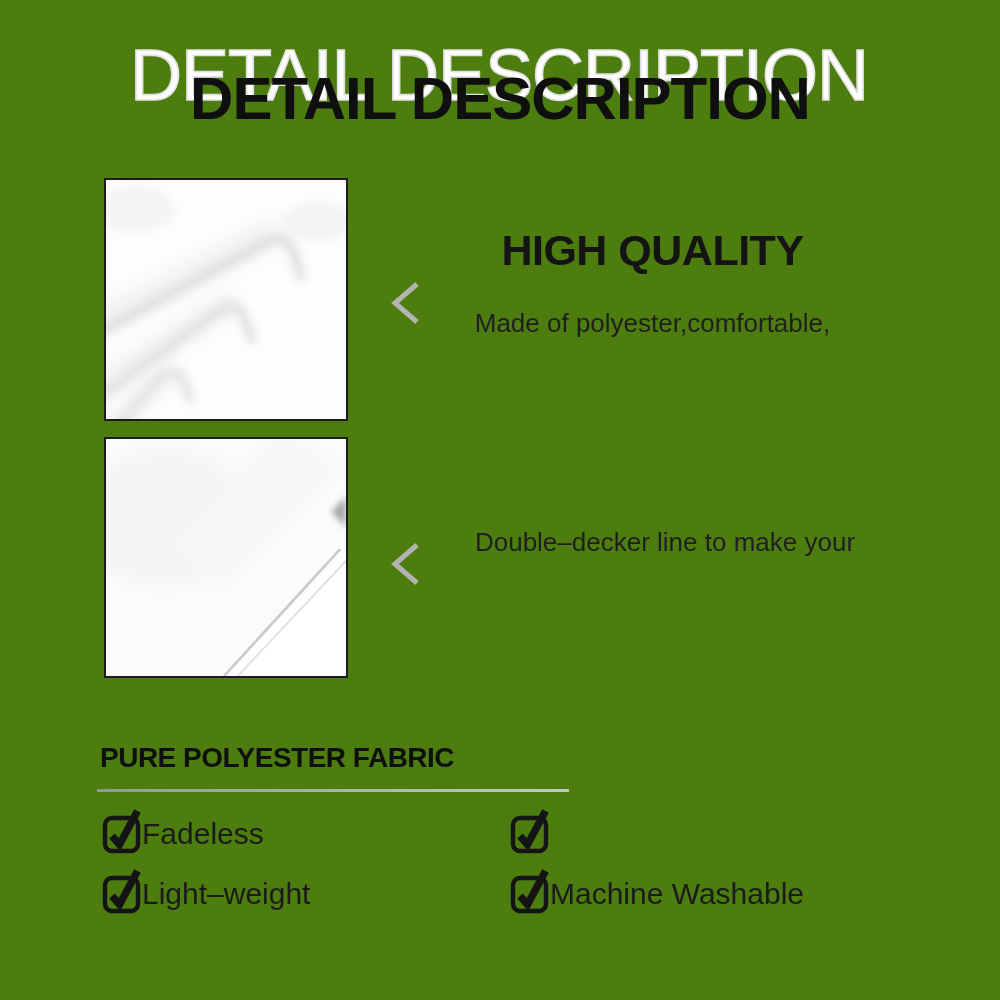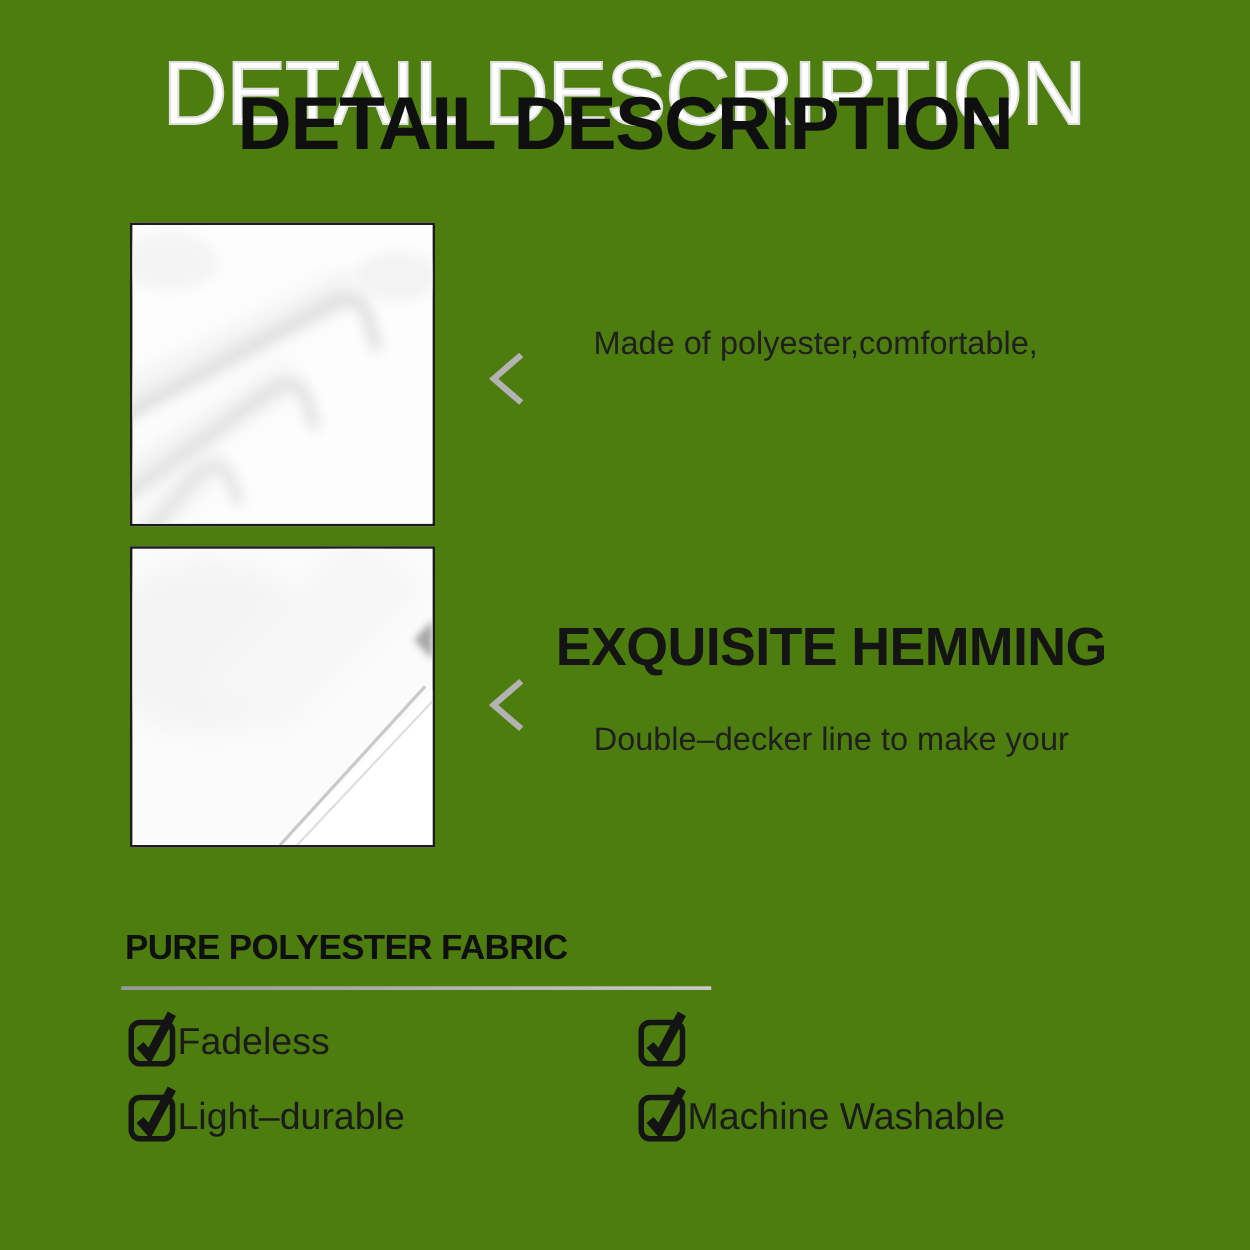--- a/index.html
+++ b/index.html
@@ -87,20 +87,21 @@
     </svg>
   </figure>
 
   <span class="chevron chevron-1">
     <svg viewBox="0 0 38 46">
         <path d="M31 4 L9 23 L31 42" fill="none" stroke="#b3b3b3" stroke-width="5"></path>
       </svg>
   </span>
 
   <div class="copy copy-1">
+    <h2>HIGH QUALITY</h2>
     <p><span>Made of polyester,comfortable,</span><br>
        </p>
   </div>
 
   <figure class="photo photo-2">
     <svg viewBox="0 0 244 241" preserveAspectRatio="none">
       <defs>
         <filter id="soft3" x="-30%" y="-30%" width="160%" height="160%">
             <feGaussianBlur stdDeviation="3"></feGaussianBlur>
           </filter>
@@ -120,42 +121,41 @@
     </svg>
   </figure>
 
   <span class="chevron chevron-2">
     <svg viewBox="0 0 38 46">
         <path d="M31 4 L9 23 L31 42" fill="none" stroke="#b3b3b3" stroke-width="5"></path>
       </svg>
   </span>
 
   <div class="copy copy-2">
-    <h2>EXQUISITE HEMMING</h2>
     <p><span>Double–decker line to make your</span><br>
        </p>
   </div>
 
   <h3 class="features-title">PURE POLYESTER FABRIC</h3>
   <div class="features-underline"></div>
 
   <div class="feature f-1">
     <svg viewBox="0 0 40 48">
       <rect x="3" y="12" width="33" height="33" rx="7" fill="none" stroke="#141414" stroke-width="4.4"></rect>
       <path d="M10 30 L17.5 38.5 L35.5 5" fill="none" stroke="#141414" stroke-width="7.4"></path>
     </svg>
     <span class="label">Fadeless</span>
   </div>
 
   <div class="feature f-2">
     <svg viewBox="0 0 40 48">
       <rect x="3" y="12" width="33" height="33" rx="7" fill="none" stroke="#141414" stroke-width="4.4"></rect>
       <path d="M10 30 L17.5 38.5 L35.5 5" fill="none" stroke="#141414" stroke-width="7.4"></path>
     </svg>
-    <span class="label">Light–durable</span>
+    <span class="label">Light–weight</span>
   </div>
 
   <div class="feature f-3">
     <svg viewBox="0 0 40 48">
       <rect x="3" y="12" width="33" height="33" rx="7" fill="none" stroke="#141414" stroke-width="4.4"></rect>
       <path d="M10 30 L17.5 38.5 L35.5 5" fill="none" stroke="#141414" stroke-width="7.4"></path>
     </svg>
   </div>
 
   <div class="feature f-4">

